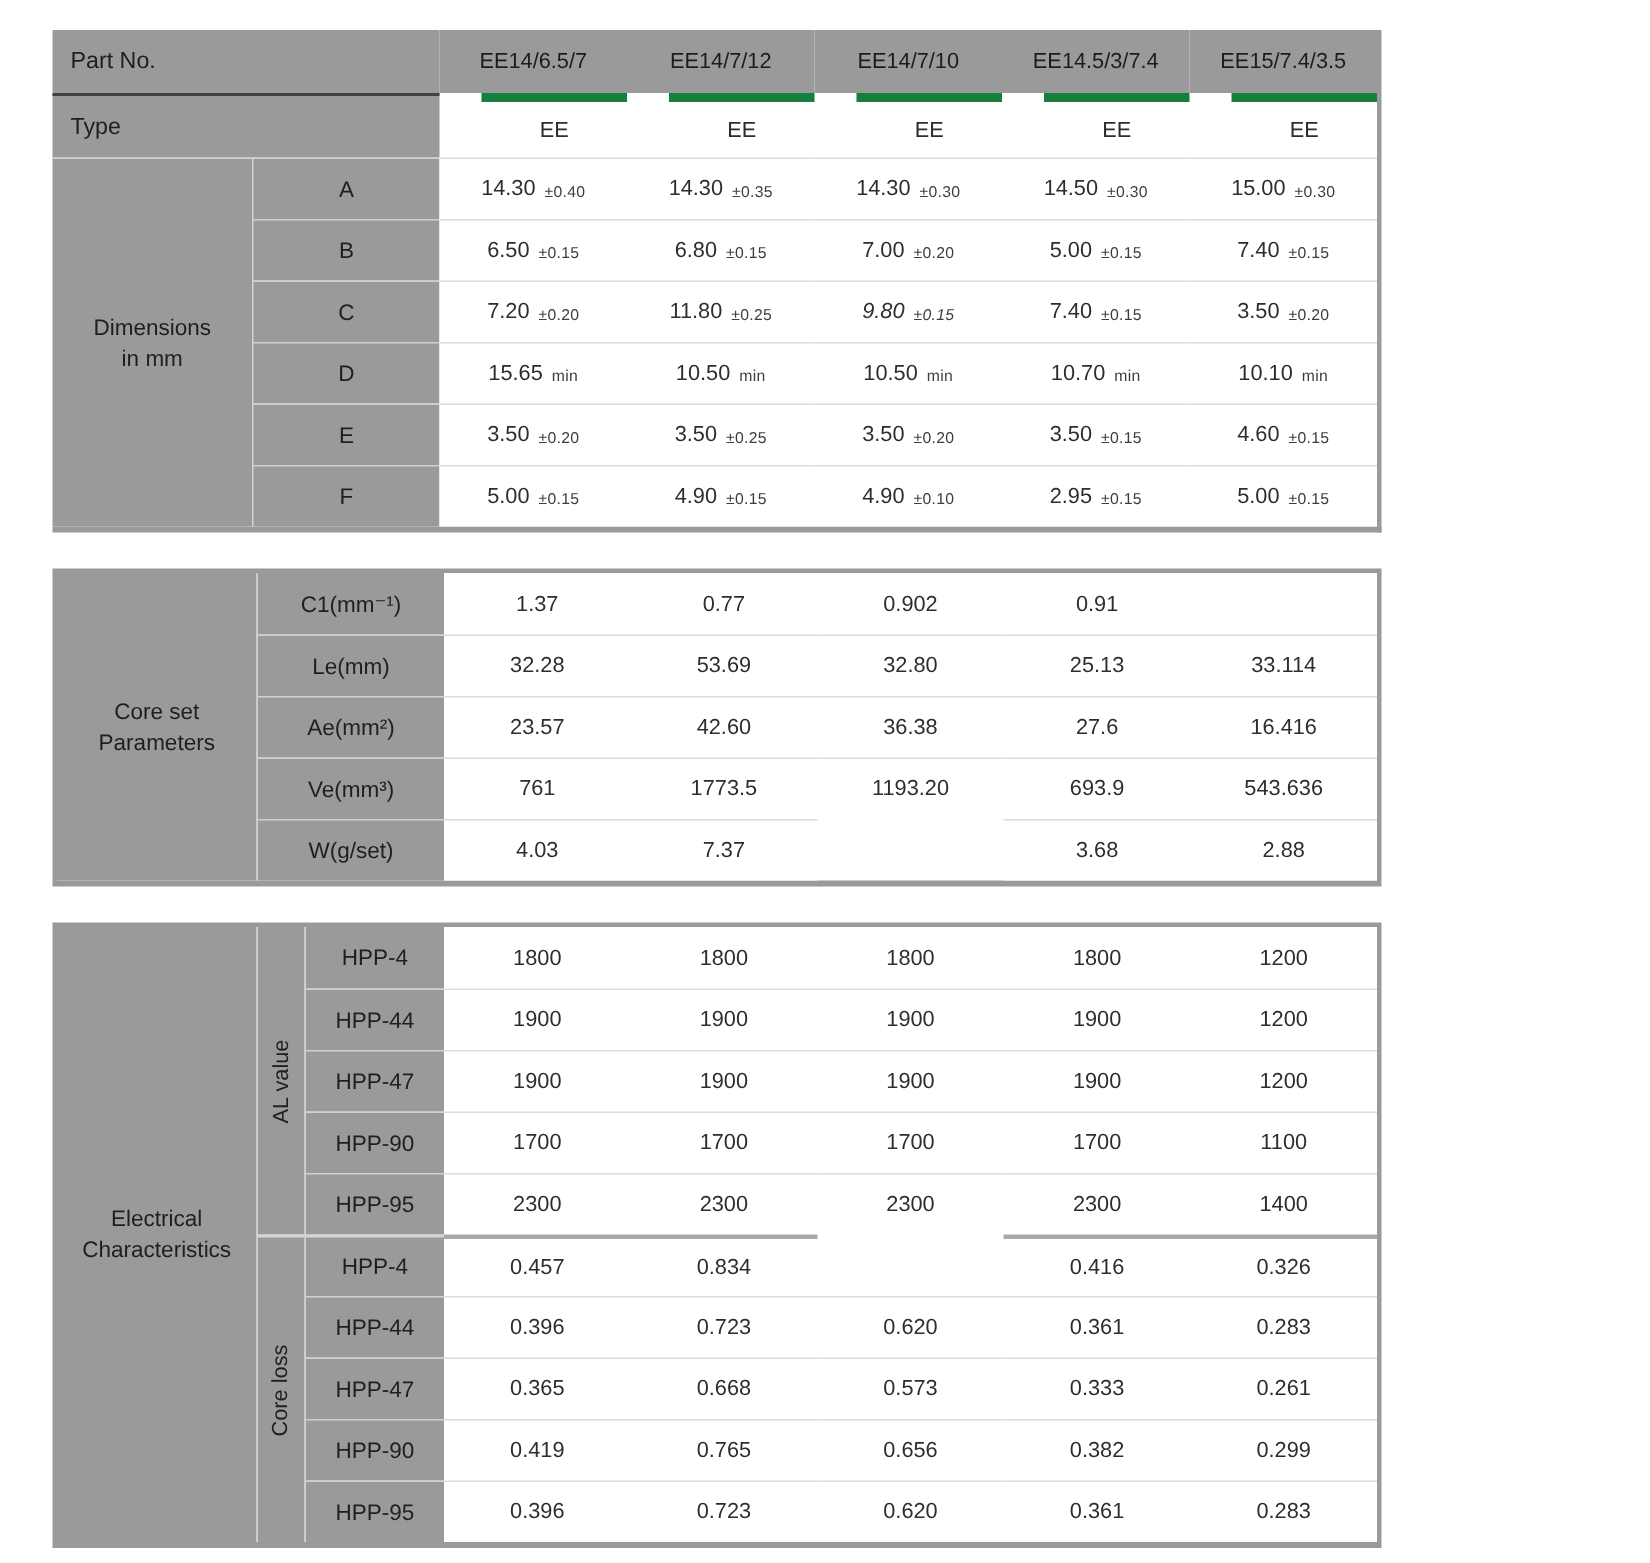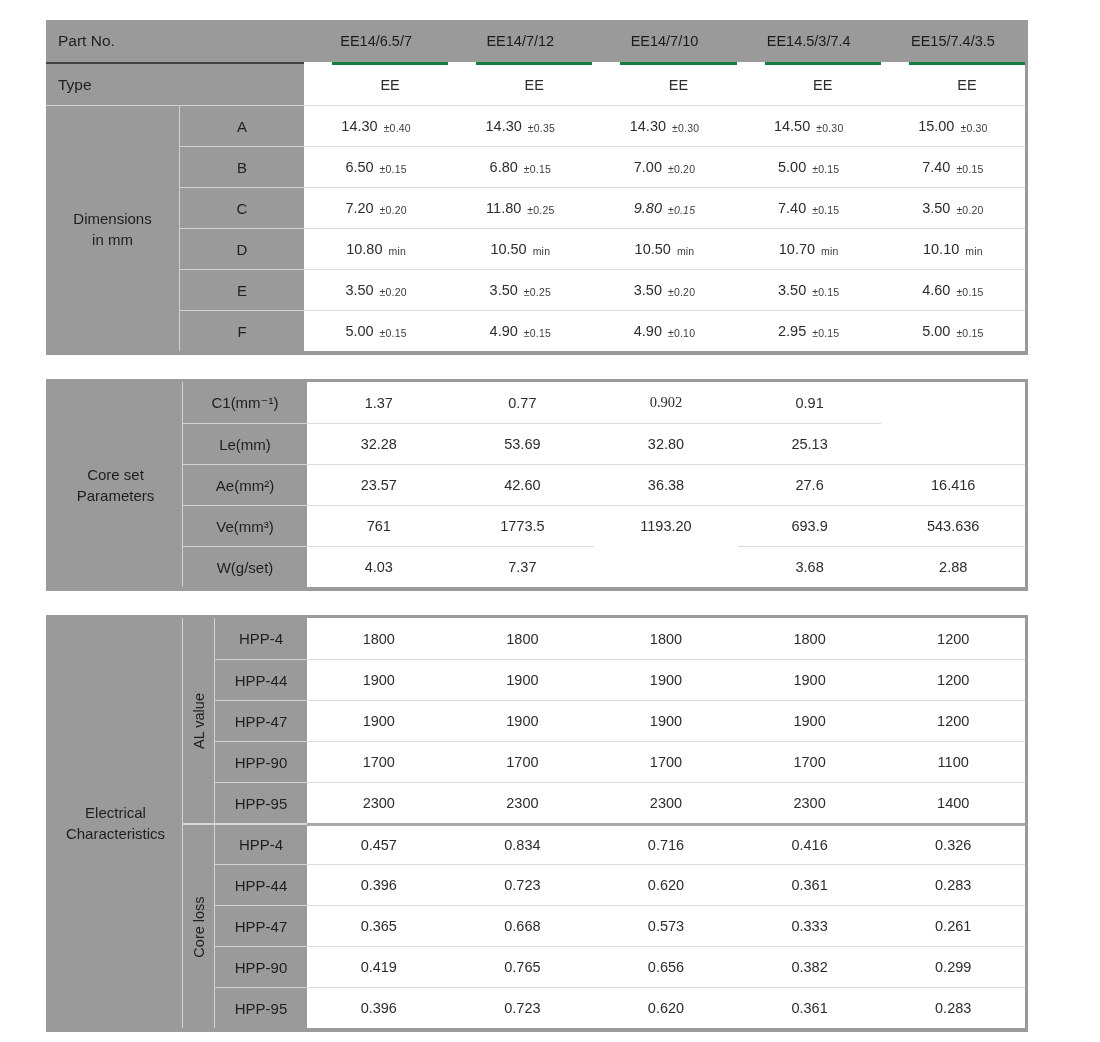--- a/index.html
+++ b/index.html
@@ -1,31 +1,31 @@
 <!DOCTYPE html>
 <html><head>
 <meta charset="utf-8">
 <style>
   html,body{margin:0;padding:0;background:#ffffff;}
   body{width:1100px;height:1042px;position:relative;font-family:"Liberation Sans","DejaVu Sans",sans-serif;color:#2d2d2d;}
-  .sheet{position:absolute;left:46px;top:20px;width:982px;}
+  .sheet{position:absolute;left:35px;top:20px;width:886px;}
   .tbl{display:grid;background:#ffffff;}
   #t1{grid-template-columns:133px 125px repeat(5,1fr);grid-template-rows:42px 43px repeat(6,41px);border-right:3px solid #9a9a9a;border-bottom:4px solid #9a9a9a;}
   #t2{grid-template-columns:133px 125px repeat(5,1fr);grid-template-rows:repeat(5,41px);border:3px solid #9a9a9a;border-bottom-width:4px;margin-top:24px;}
   #t3{grid-template-columns:133px 32px 93px repeat(5,1fr);grid-template-rows:repeat(10,41px);border:3px solid #9a9a9a;border-bottom-width:4px;margin-top:24px;}
   .cell{display:flex;align-items:center;justify-content:center;box-sizing:border-box;overflow:hidden;}
   .gray{background:#9a9a9a;color:#1f1f1f;}
   .corner{justify-content:flex-start;padding-left:12px;font-size:15.5px;}
   .hcol{font-size:14.5px;color:#1c1c1c;}
   .grouplbl{white-space:pre-line;text-align:center;font-size:15px;line-height:1.4;}
   .sublbl{font-size:15px;border-left:1px solid rgba(255,255,255,.55);}
   .vcell{font-size:14.5px;background:#ffffff;}
   .lt{border-top:1px solid #dcdcdc;}
   .gray.lt{border-top:1px solid rgba(255,255,255,.55);}
-  .darktop{border-top:3px solid #15803d;margin-left:28px;}
+  .darktop{border-top:6px solid #15803d;margin-left:28px;}
   .sectop{border-top:3px solid #a9a9a9;}
   .gray.sectop{border-top:2px solid rgba(255,255,255,.6);}
   .tol{font-size:10.5px;margin-left:6px;color:#3d3d3d;position:relative;top:2px;letter-spacing:.2px;}
   .vert{border-left:1px solid rgba(255,255,255,.55);}
   .vert span{transform:rotate(-90deg);white-space:nowrap;font-size:14.5px;}
 </style>
 </head>
 <body>
 
 <div class="sheet">
@@ -103,21 +103,21 @@
       <div class="cell vcell lt" style="grid-area: 5 / 6;">
         <span>7.40</span>
         <span class="tol">±0.15</span>
       </div>
       <div class="cell vcell lt" style="grid-area: 5 / 7;">
         <span>3.50</span>
         <span class="tol">±0.20</span>
       </div>
       <div class="cell gray sublbl lt" style="grid-area: 6 / 2;">D</div>
       <div class="cell vcell lt" style="grid-area: 6 / 3;">
-        <span>10.80</span>
+        <span>15.65</span>
         <span class="tol">min</span>
       </div>
       <div class="cell vcell lt" style="grid-area: 6 / 4;">
         <span>10.50</span>
         <span class="tol">min</span>
       </div>
       <div class="cell vcell lt" style="grid-area: 6 / 5;">
         <span>10.50</span>
         <span class="tol">min</span>
       </div>
@@ -172,27 +172,28 @@
         <span class="tol">±0.15</span>
       </div>
     </div>
 
   <div class="tbl" id="t2">
     <div class="cell gray grouplbl" style="grid-row:1/6;grid-column:1;">Core set
 Parameters</div>
   <div class="cell gray sublbl" style="grid-area: 1 / 2;">C1(mm⁻¹)</div>
       <div class="cell vcell" style="grid-area: 1 / 3;">1.37</div>
       <div class="cell vcell" style="grid-area: 1 / 4;">0.77</div>
-      <div class="cell vcell" style="grid-area: 1 / 5; font-family: Liberation Serif, serif;">0.902</div>
+      <div class="cell vcell" style="grid-area: 1 / 5;">0.902</div>
       <div class="cell vcell" style="grid-area: 1 / 6;">0.91</div>
       <div class="cell gray sublbl lt" style="grid-area: 2 / 2;">Le(mm)</div>
       <div class="cell vcell lt" style="grid-area: 2 / 3;">32.28</div>
       <div class="cell vcell lt" style="grid-area: 2 / 4;">53.69</div>
       <div class="cell vcell lt" style="grid-area: 2 / 5;">32.80</div>
       <div class="cell vcell lt" style="grid-area: 2 / 6;">25.13</div>
+      <div class="cell vcell lt" style="grid-area: 2 / 7;">33.114</div>
       <div class="cell gray sublbl lt" style="grid-area: 3 / 2;">Ae(mm²)</div>
       <div class="cell vcell lt" style="grid-area: 3 / 3;">23.57</div>
       <div class="cell vcell lt" style="grid-area: 3 / 4;">42.60</div>
       <div class="cell vcell lt" style="grid-area: 3 / 5;">36.38</div>
       <div class="cell vcell lt" style="grid-area: 3 / 6;">27.6</div>
       <div class="cell vcell lt" style="grid-area: 3 / 7;">16.416</div>
       <div class="cell gray sublbl lt" style="grid-area: 4 / 2;">Ve(mm³)</div>
       <div class="cell vcell lt" style="grid-area: 4 / 3;">761</div>
       <div class="cell vcell lt" style="grid-area: 4 / 4;">1773.5</div>
       <div class="cell vcell lt" style="grid-area: 4 / 5;">1193.20</div>
@@ -240,21 +241,20 @@
       <div class="cell vcell lt" style="grid-area: 4 / 8; text-align: right;">1100</div>
       <div class="cell gray sublbl lt" style="grid-area: 5 / 3;">HPP-95</div>
       <div class="cell vcell lt" style="grid-area: 5 / 4;">2300</div>
       <div class="cell vcell lt" style="grid-area: 5 / 5;">2300</div>
       <div class="cell vcell lt" style="grid-area: 5 / 6;">2300</div>
       <div class="cell vcell lt" style="grid-area: 5 / 7;">2300</div>
       <div class="cell vcell lt" style="grid-area: 5 / 8;">1400</div>
       <div class="cell gray sublbl sectop" style="grid-area: 6 / 3;">HPP-4</div>
       <div class="cell vcell sectop" style="grid-area: 6 / 4;">0.457</div>
       <div class="cell vcell sectop" style="grid-area: 6 / 5;">0.834</div>
-      <div class="cell vcell sectop" style="grid-area: 6 / 6;">0.716</div>
       <div class="cell vcell sectop" style="grid-area: 6 / 7;">0.416</div>
       <div class="cell vcell sectop" style="grid-area: 6 / 8;">0.326</div>
       <div class="cell gray sublbl lt" style="grid-area: 7 / 3;">HPP-44</div>
       <div class="cell vcell lt" style="grid-area: 7 / 4;">0.396</div>
       <div class="cell vcell lt" style="grid-area: 7 / 5;">0.723</div>
       <div class="cell vcell lt" style="grid-area: 7 / 6;">0.620</div>
       <div class="cell vcell lt" style="grid-area: 7 / 7;">0.361</div>
       <div class="cell vcell lt" style="grid-area: 7 / 8;">0.283</div>
       <div class="cell gray sublbl lt" style="grid-area: 8 / 3;">HPP-47</div>
       <div class="cell vcell lt" style="grid-area: 8 / 4;">0.365</div>

